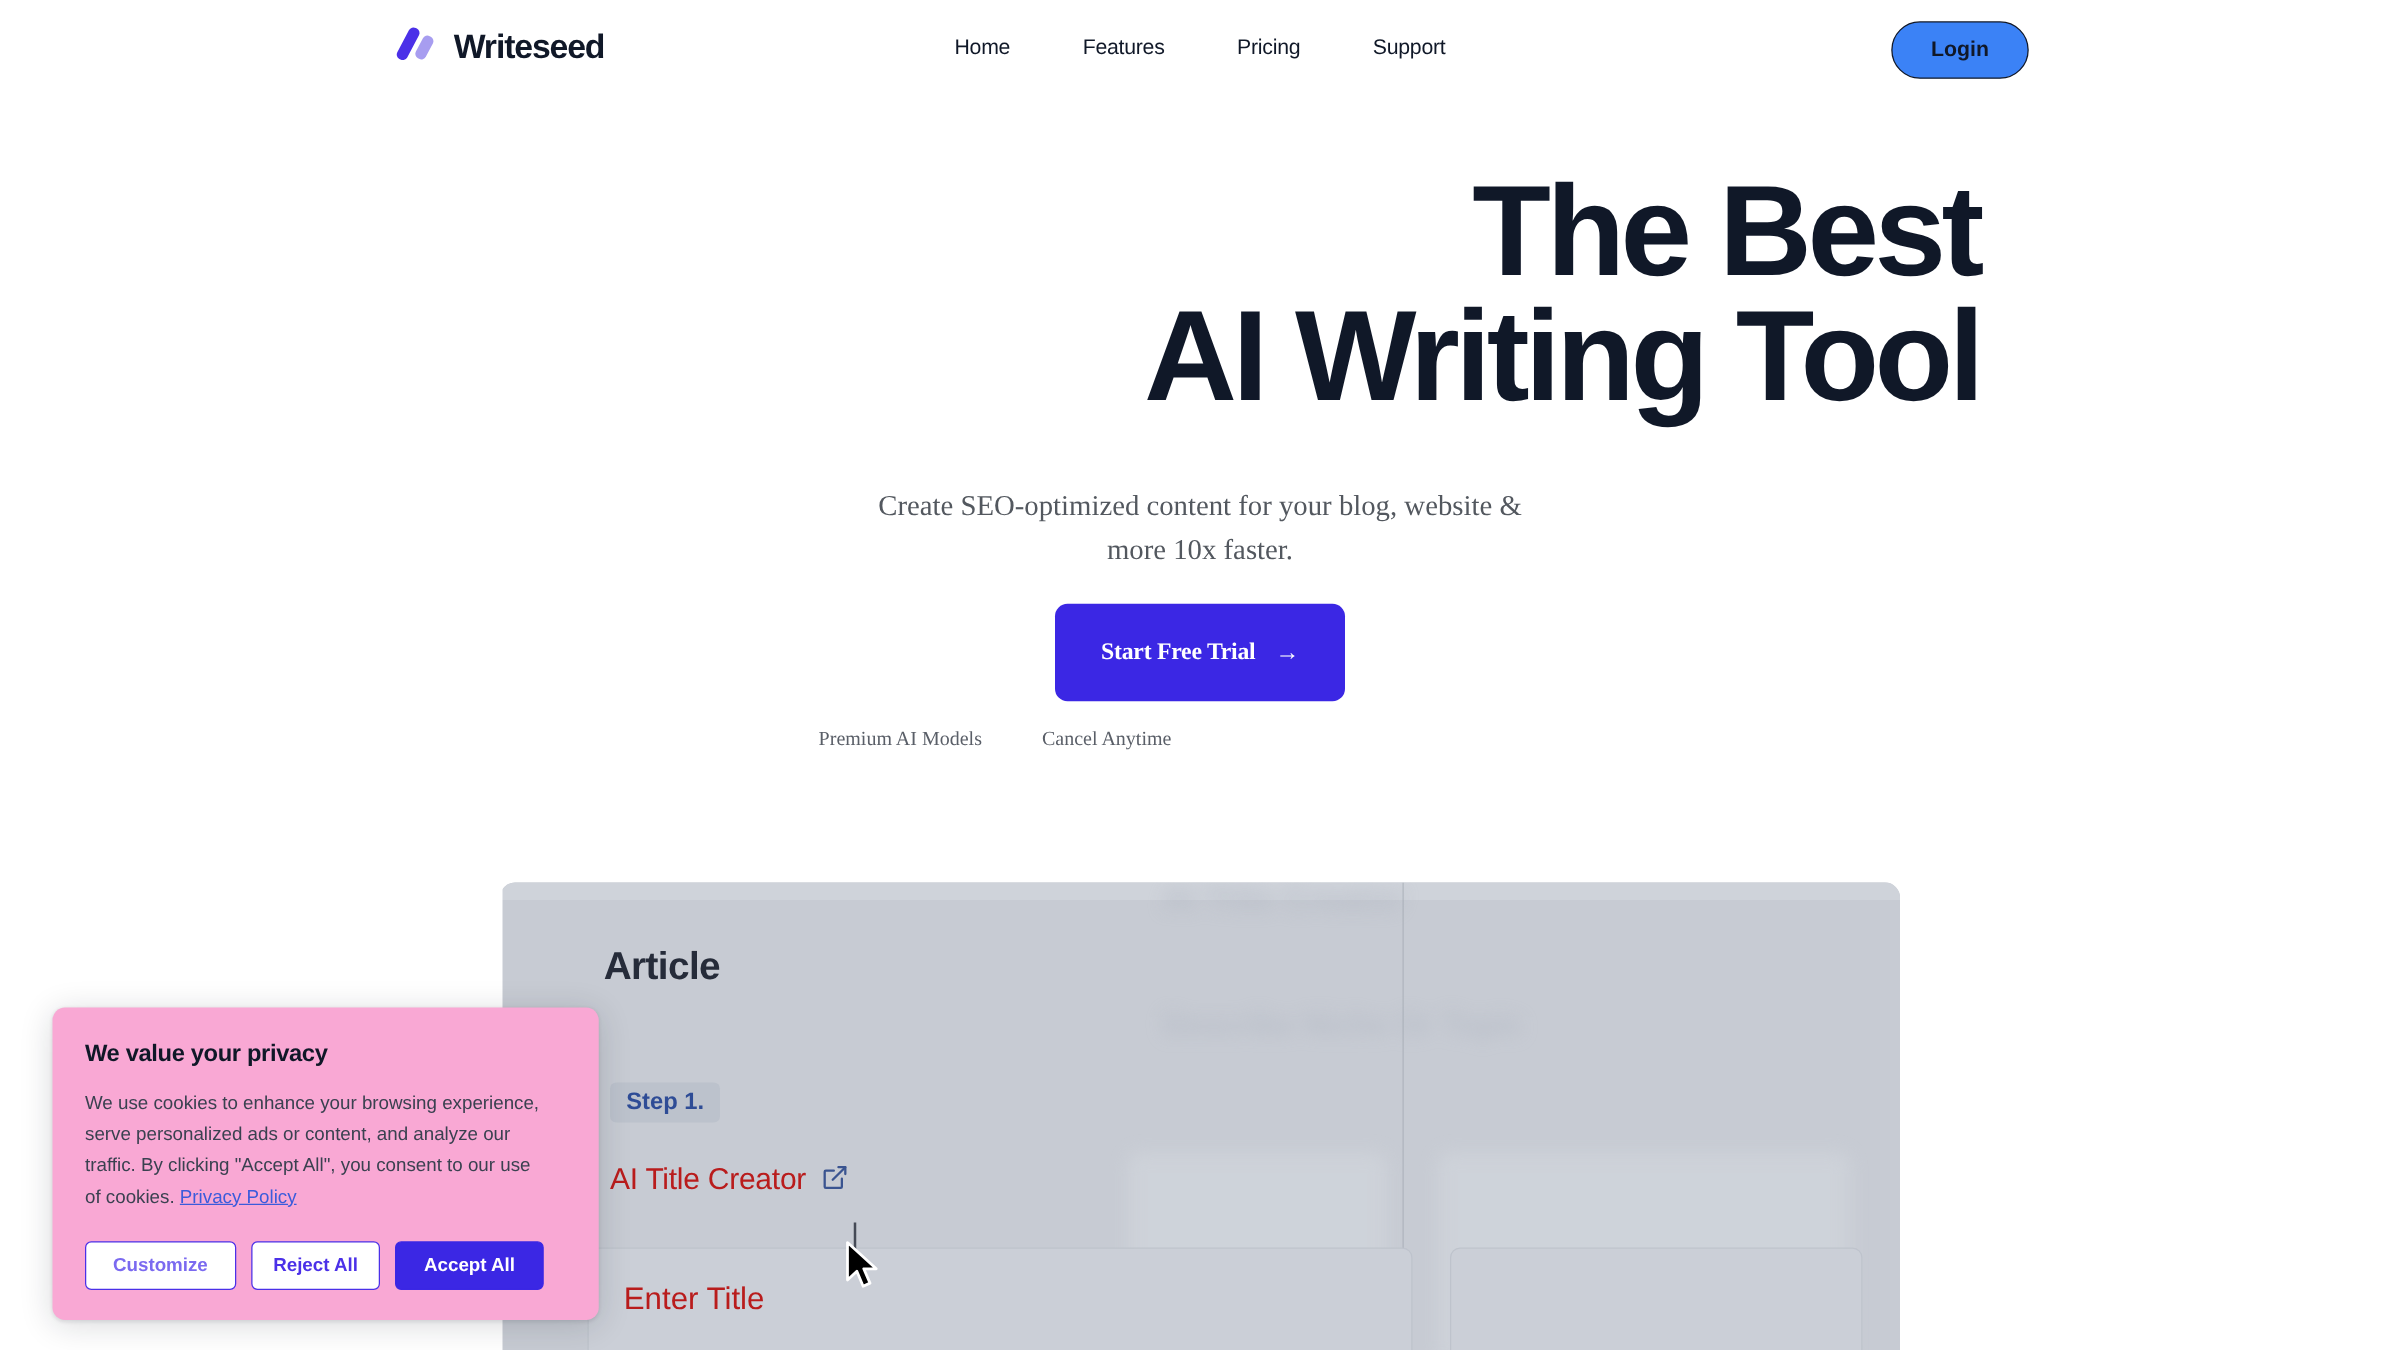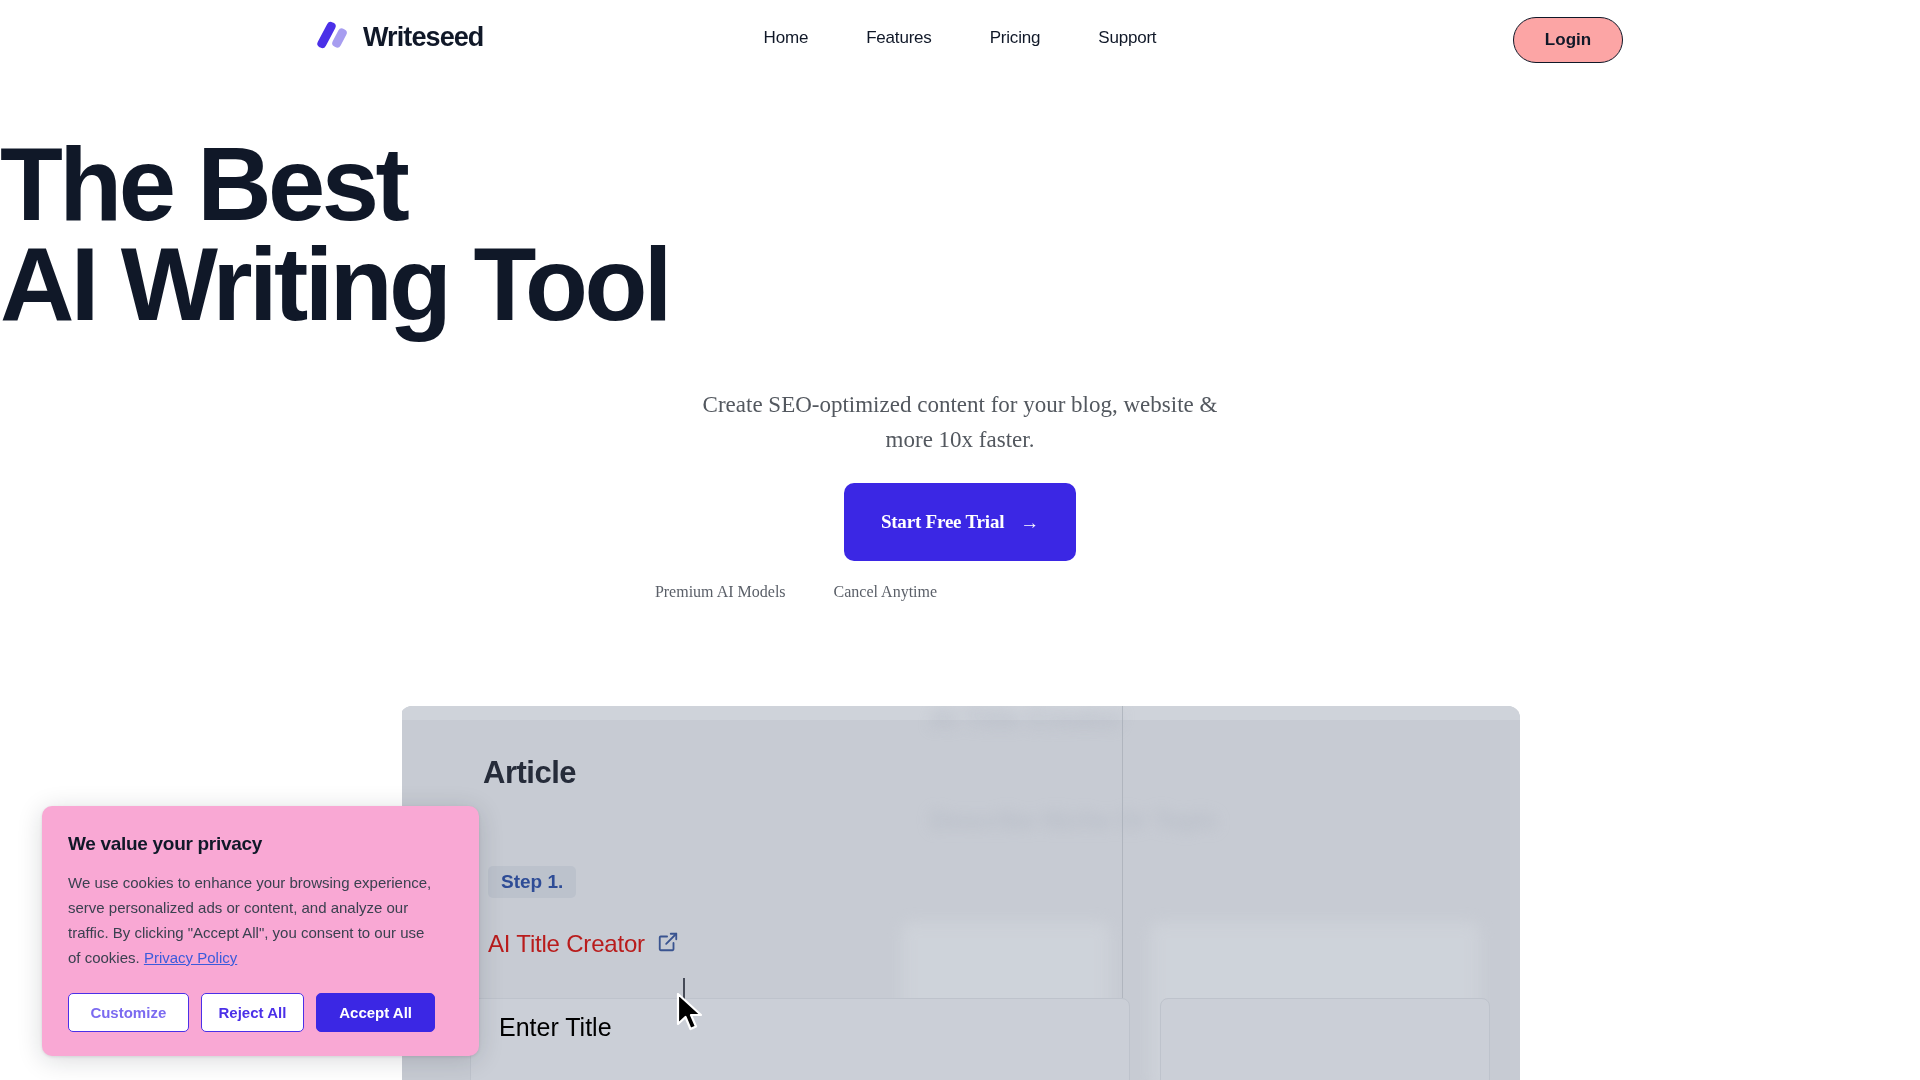--- a/index.html
+++ b/index.html
@@ -36,31 +36,31 @@
     display:flex; align-items:center; gap:58px;
   }
   .nav a {
     font-size:17px; font-weight:400; color:#101828;
     text-decoration:none; letter-spacing:-0.2px; white-space:nowrap;
   }
 
   .login-btn {
     position:absolute; right:297px; top:17px;
     width:110px; height:46px; border-radius:999px;
-    border:1.6px solid #101828; background:#fca5a5;
+    border:1.6px solid #101828; background:#3b82f6;
     font-family:"Liberation Sans", sans-serif;
     font-size:17px; font-weight:700; color:#101828;
     cursor:pointer; display:flex; align-items:center; justify-content:center;
   }
 
   
   .hero { position:absolute; top:0; left:0; width:1920px; }
   .headline {
     position:absolute; top:135px; left:0; width:1584px;
-    text-align:left;
+    text-align:right;
     font-size:103px; font-weight:900; line-height:0.97;
     color:#101828; letter-spacing:-3.6px;
   }
   .headline .l2 { display:block; }
 
   .subhead {
     position:absolute; top:388px; left:0; width:1920px;
     text-align:center;
     font-family:"Liberation Serif", serif;
     font-size:23px; line-height:1.5; color:#53585F; font-weight:400;
@@ -129,22 +129,22 @@
     position:absolute; left:88px; top:224px;
     display:flex; align-items:center; gap:12px;
   }
   .creator-label { font-size:24px; color:#b91c1c; letter-spacing:-0.2px; }
   .card-left {
     position:absolute; left:70px; top:292px;
     width:660px; height:90px;
     background:#CBCFD7; border:1px solid #BEC3CC; border-radius:8px;
   }
   .card-left .ph {
-    position:absolute; left:28px; top:14px;
-    font-size:25px; color:#000000;
+    position:absolute; left:28px; top:26px;
+    font-size:25px; color:#b91c1c;
   }
   .card-right {
     position:absolute; left:760px; top:292px;
     width:330px; height:90px;
     background:#CBCFD7; border:1px solid #BEC3CC; border-radius:8px;
   }
   .divider-v {
     position:absolute; left:722px; top:0; width:1px; height:374px;
     background:rgba(160,166,176,.6);
   }

